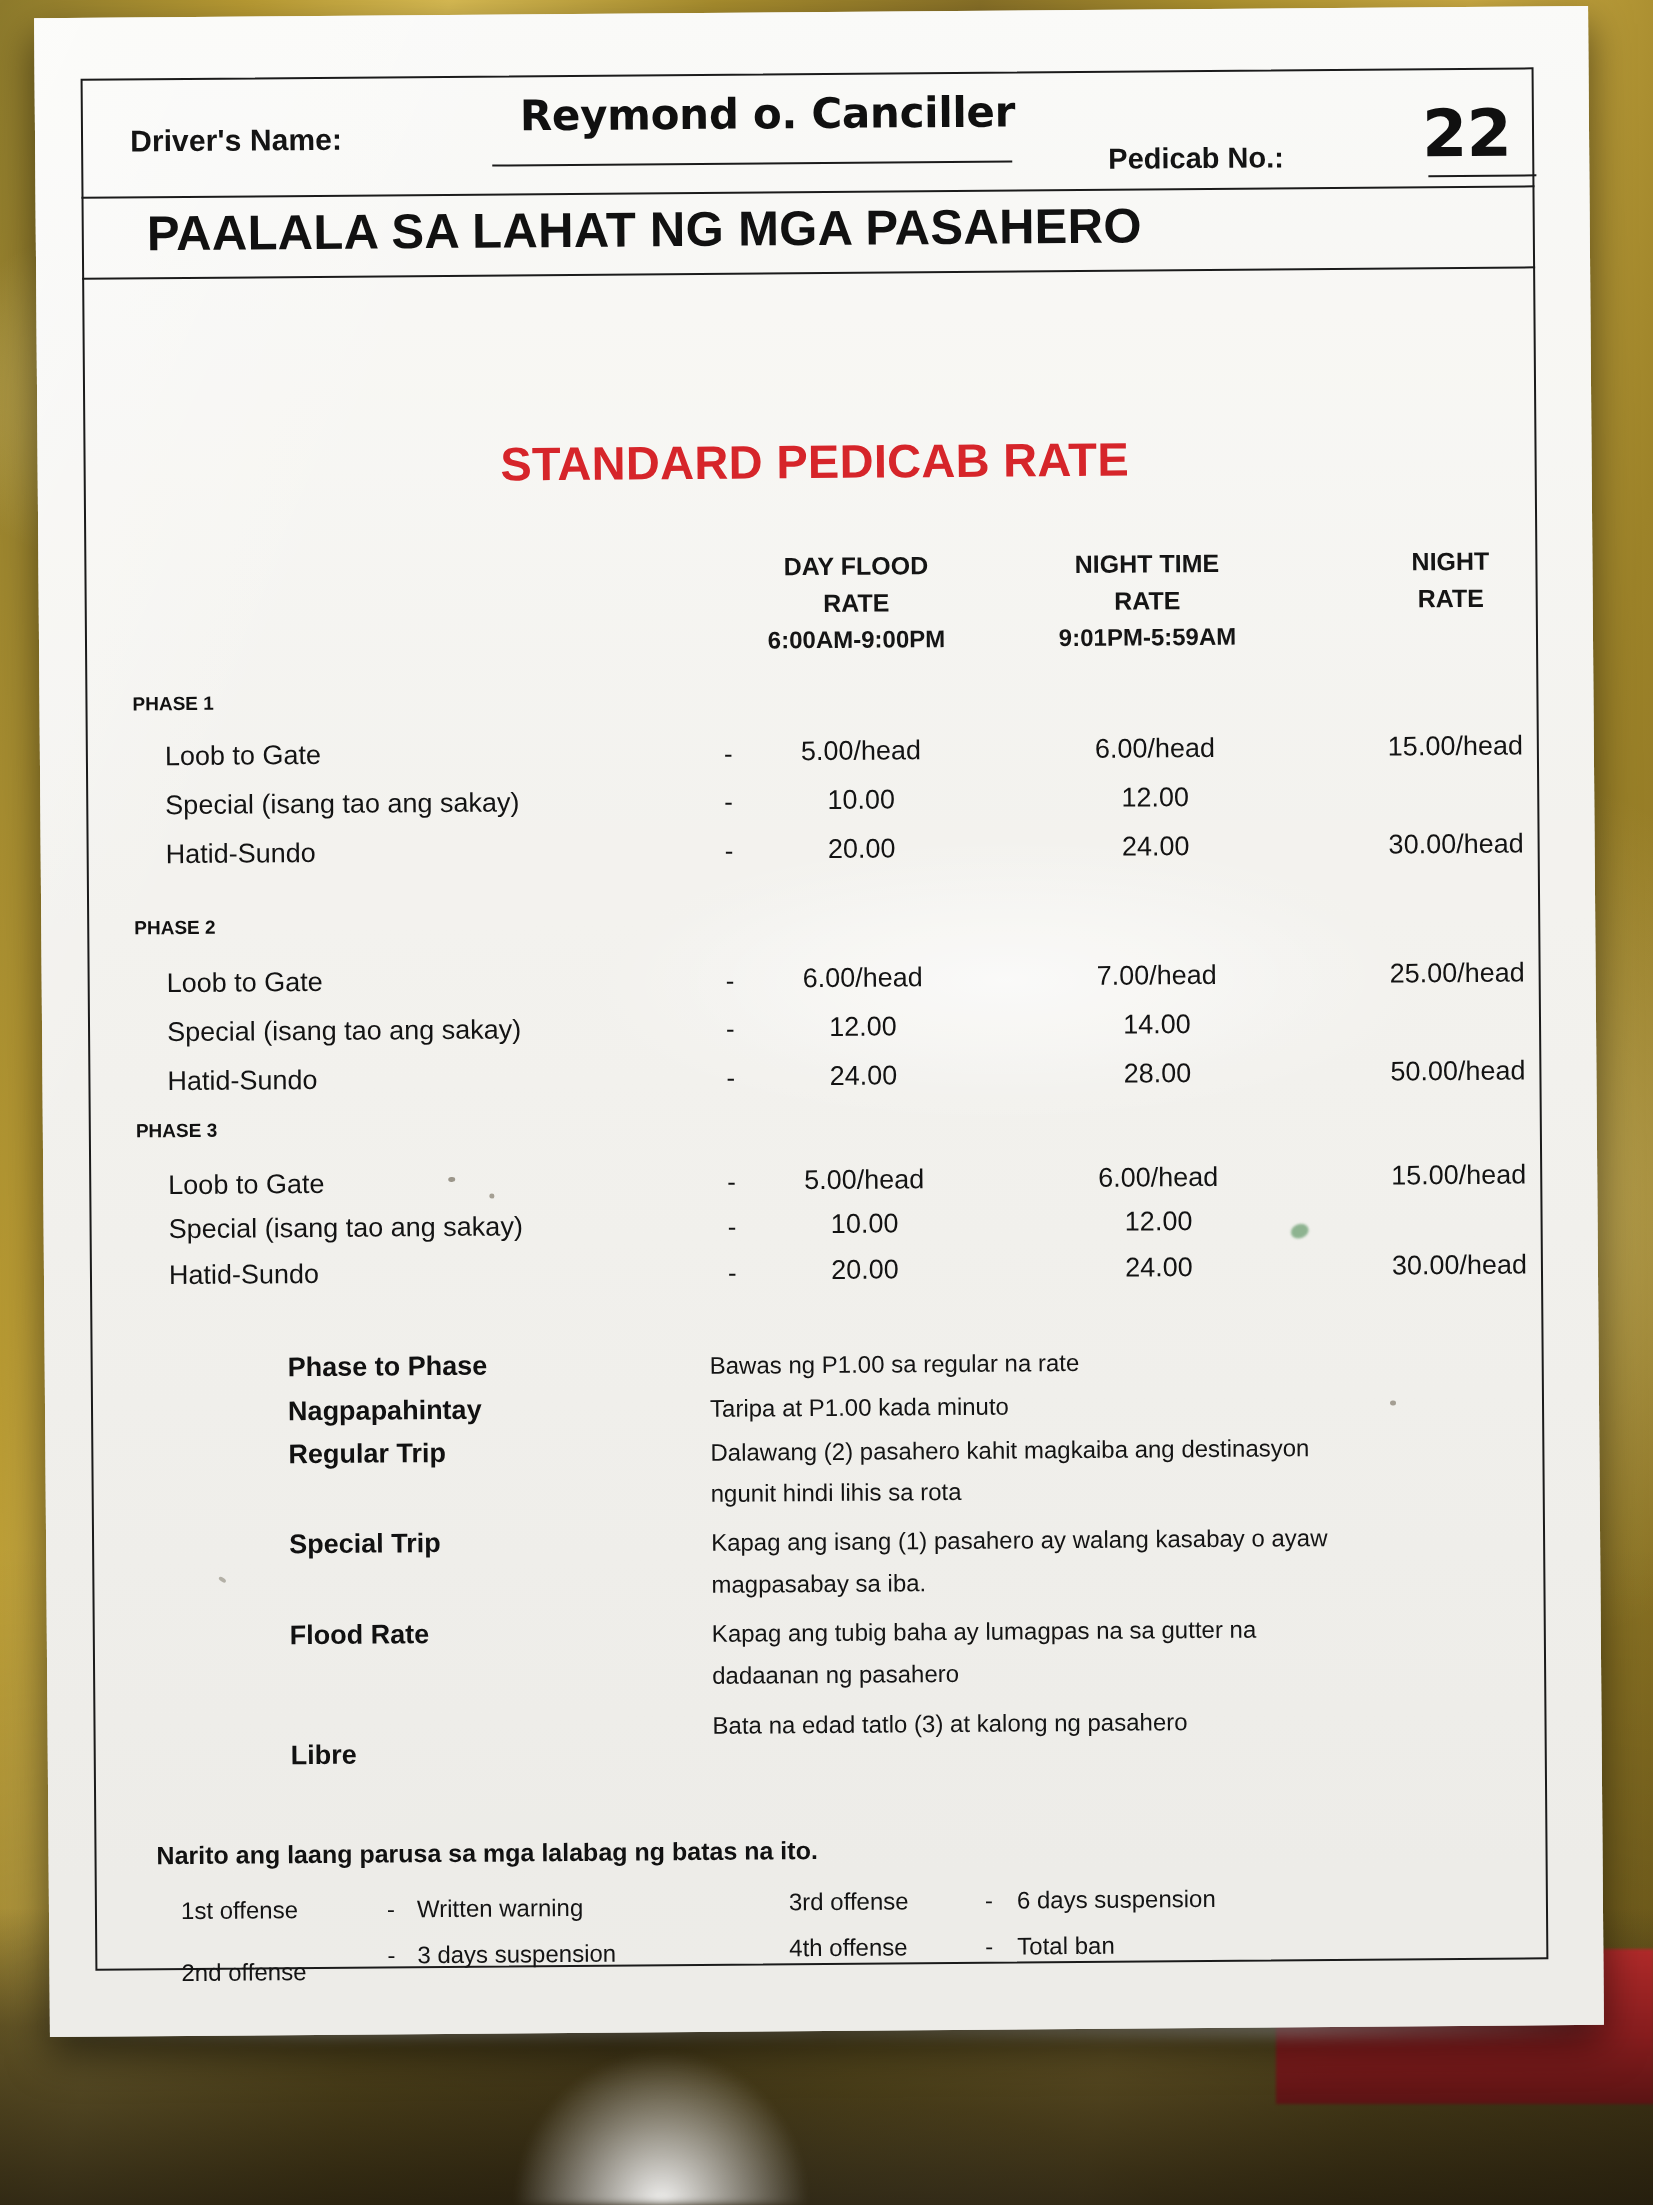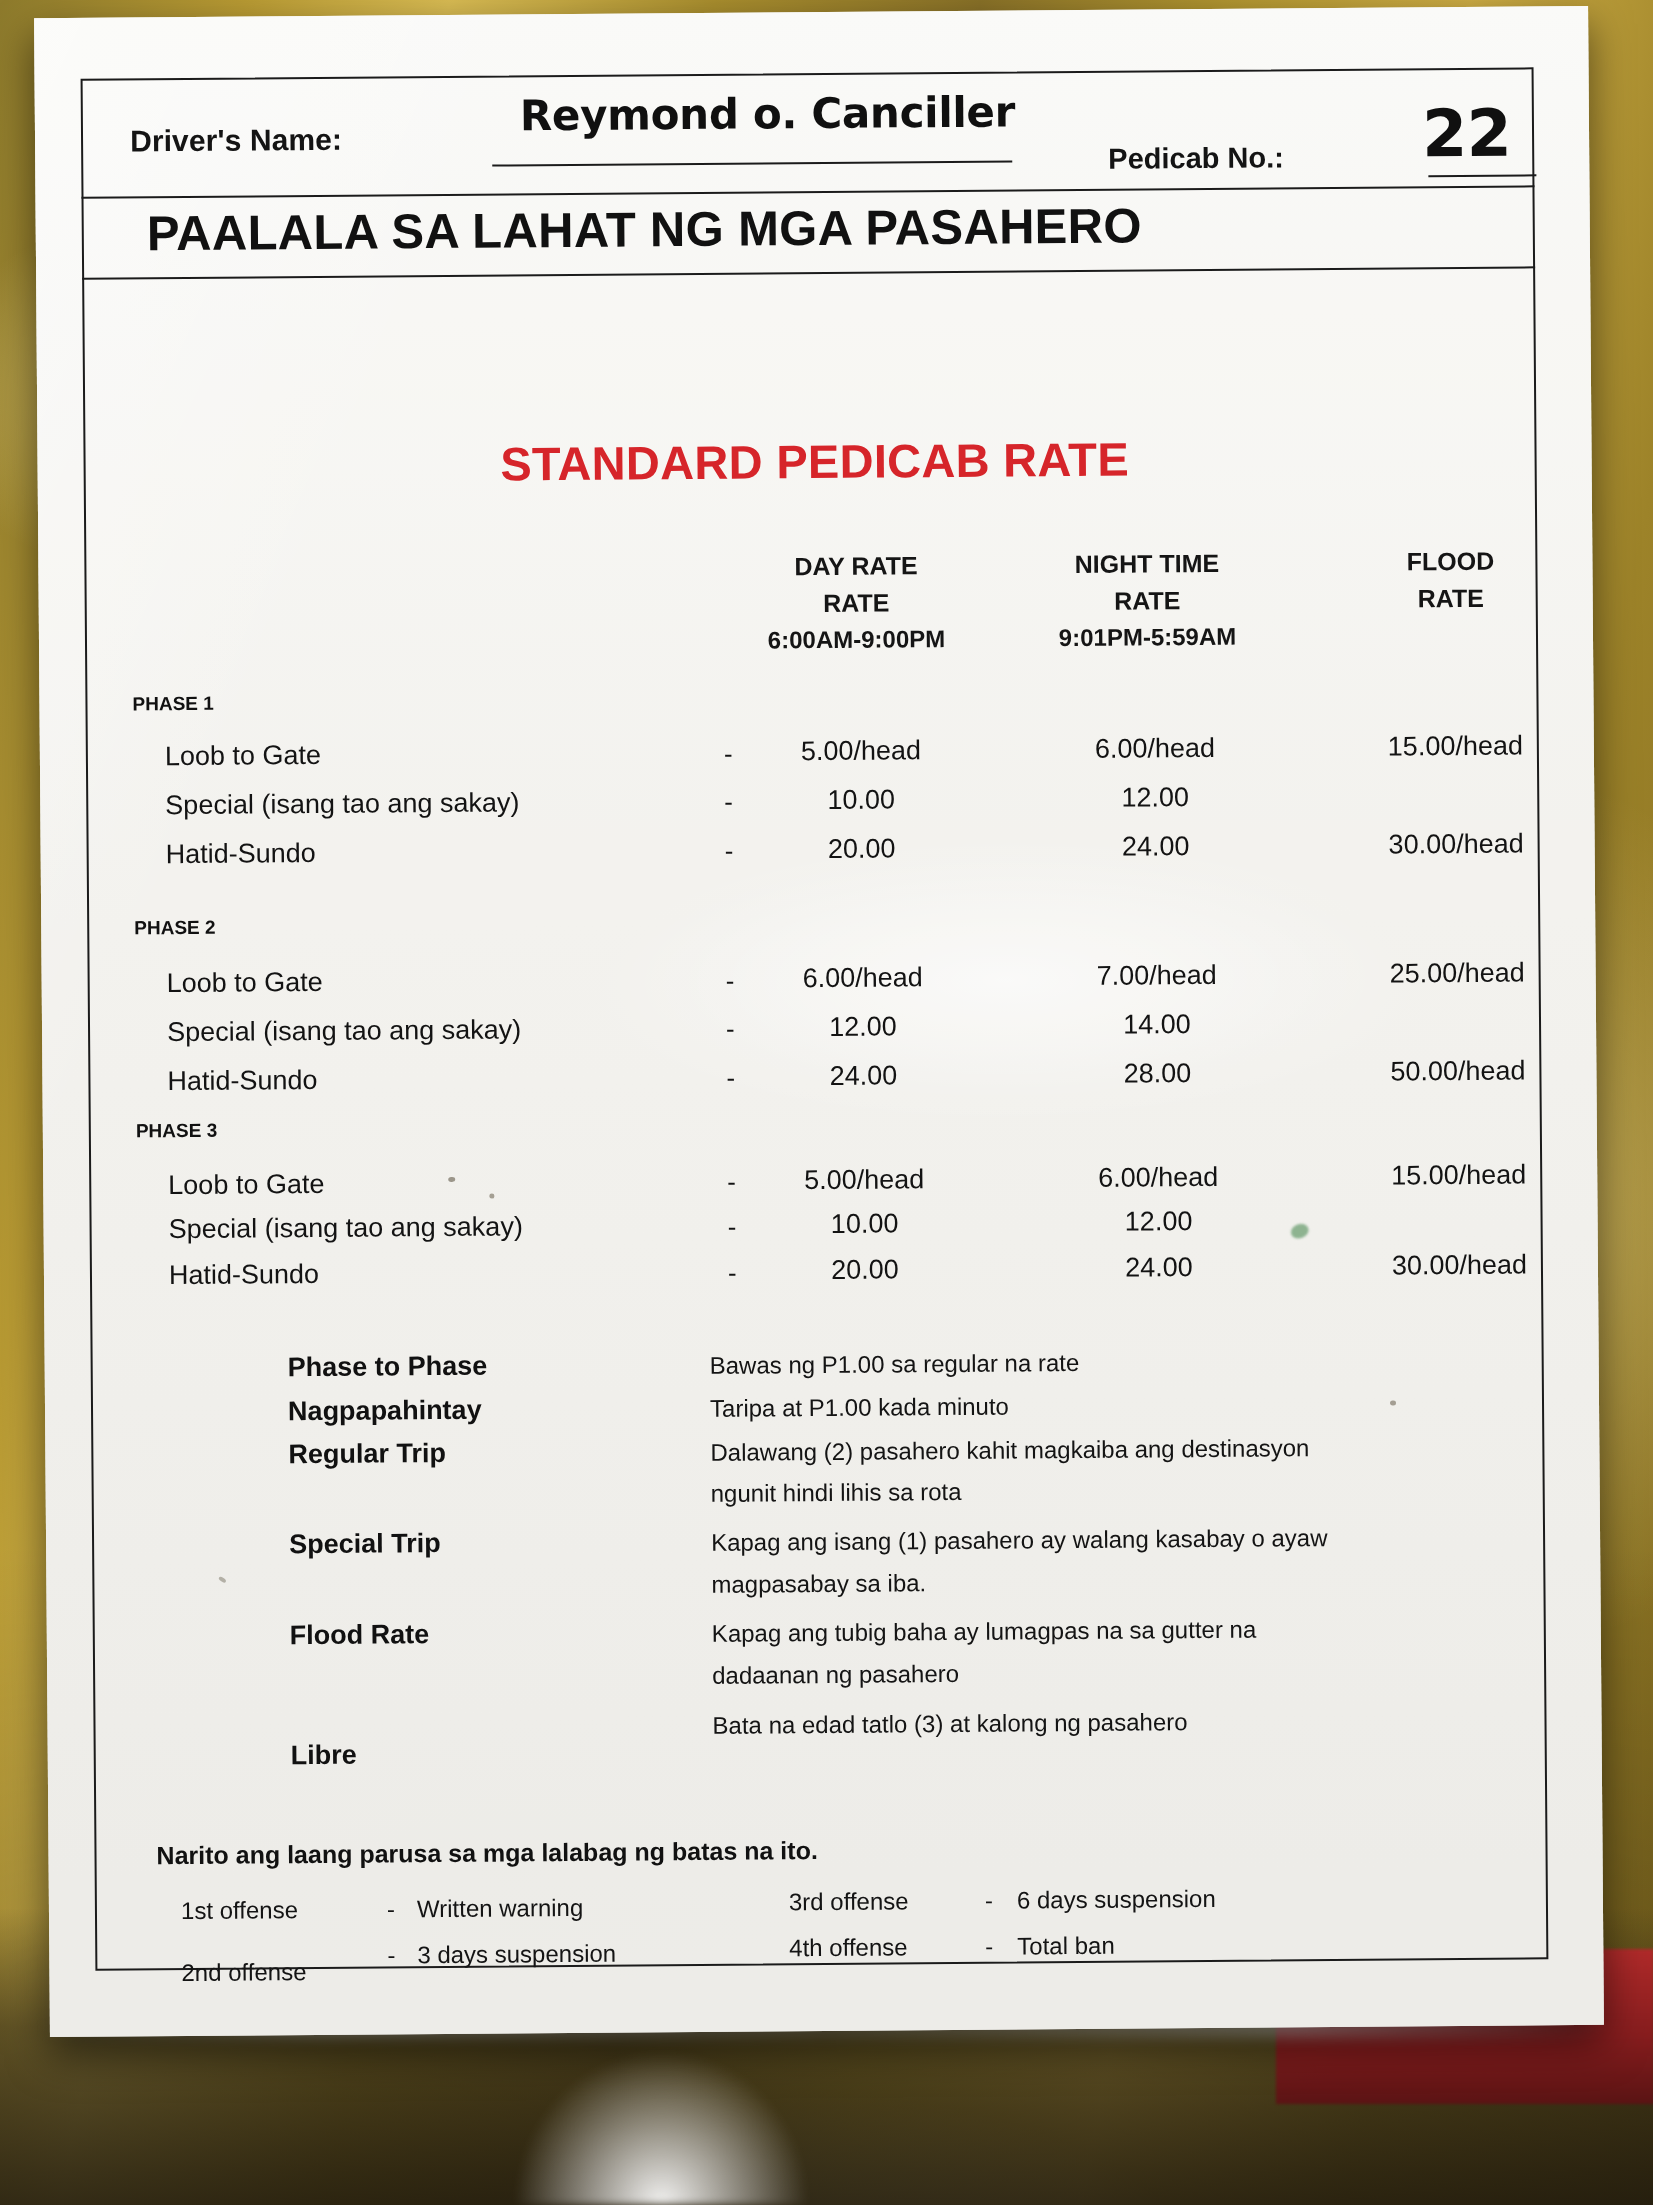--- a/index.html
+++ b/index.html
@@ -335,31 +335,31 @@
       <div class="pedicab-no">22</div>
     </div>
 
     <div id="title-band">
       <div id="paalala-title">PAALALA  SA LAHAT NG MGA PASAHERO</div>
     </div>
 
     <div id="rate-heading">STANDARD PEDICAB RATE</div>
 
     <div class="col-head" id="head-day">
-      <span>DAY RATE</span>
+      <span>DAY FLOOD</span>
       <span class="l2">RATE</span>
       <span class="l3">6:00AM-9:00PM</span>
     </div>
     <div class="col-head" id="head-night">
       <span>NIGHT TIME</span>
       <span class="l2">RATE</span>
       <span class="l3">9:01PM-5:59AM</span>
     </div>
     <div class="col-head" id="head-flood">
-      <span>FLOOD</span>
+      <span>NIGHT</span>
       <span class="l2">RATE</span>
     </div>
 
     <div class="phase-label" style="top:676px">PHASE 1</div>
 
     <div class="row-name" style="top:724px">Loob to Gate</div>
     <div class="row-dash" style="top:726px">-</div>
     <div class="val day" style="top:724px">5.00/head</div>
     <div class="val night" style="top:724px">6.00/head</div>
     <div class="val flood" style="top:724px">15.00/head</div>

